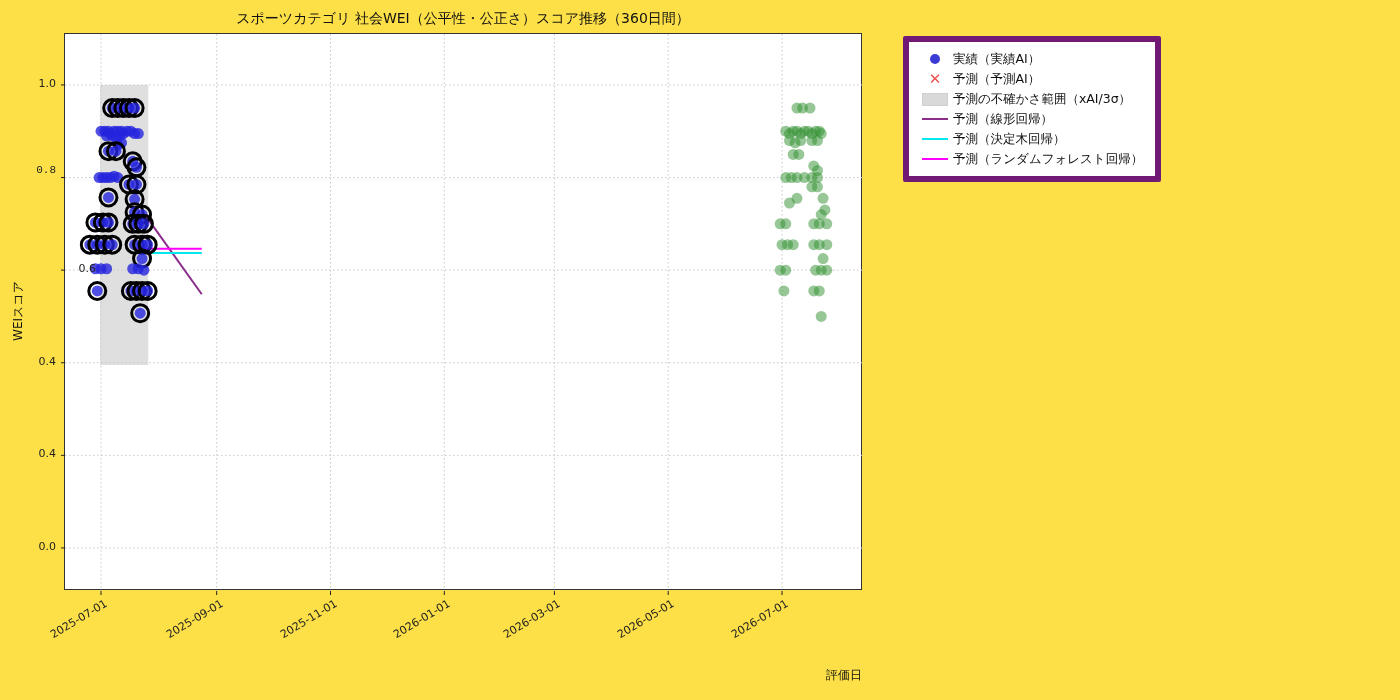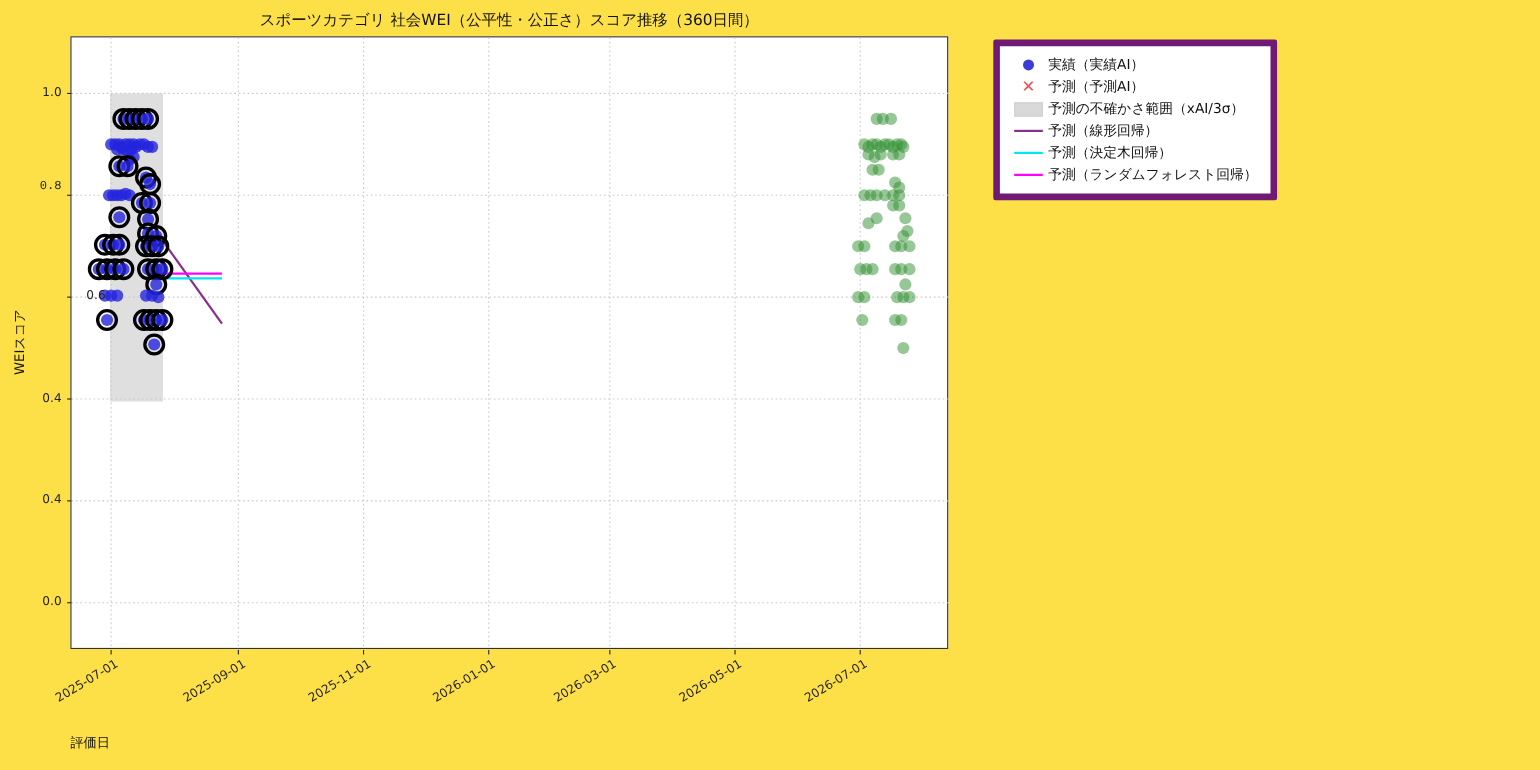--- a/index.html
+++ b/index.html
@@ -20,21 +20,21 @@
   .ytick-label{
     position:absolute; left:0; width:56px; text-align:right;
     font-size:11px; color:#222;
   }
   .xtick-label{
     position:absolute; top:597px; font-size:11px; color:#222;
     white-space:nowrap; transform-origin:100% 0; transform:rotate(-31deg);
   }
   #x-axis-label{
     position:absolute; left:64px; top:667px; width:798px;
-    text-align:left; font-size:12px; color:#111;
+    text-align:right; font-size:12px; color:#111;
   }
   #y-axis-label{
     position:absolute; left:18px; top:311px; font-size:12px; color:#111;
     white-space:nowrap; transform:translate(-50%,-50%) rotate(-90deg);
   }
   #legend{
     position:absolute; left:903px; top:36px; width:258px;
     background:#fff; border:6px solid #701a75; border-radius:2px;
     padding:7px 8px; box-sizing:border-box;
   }

